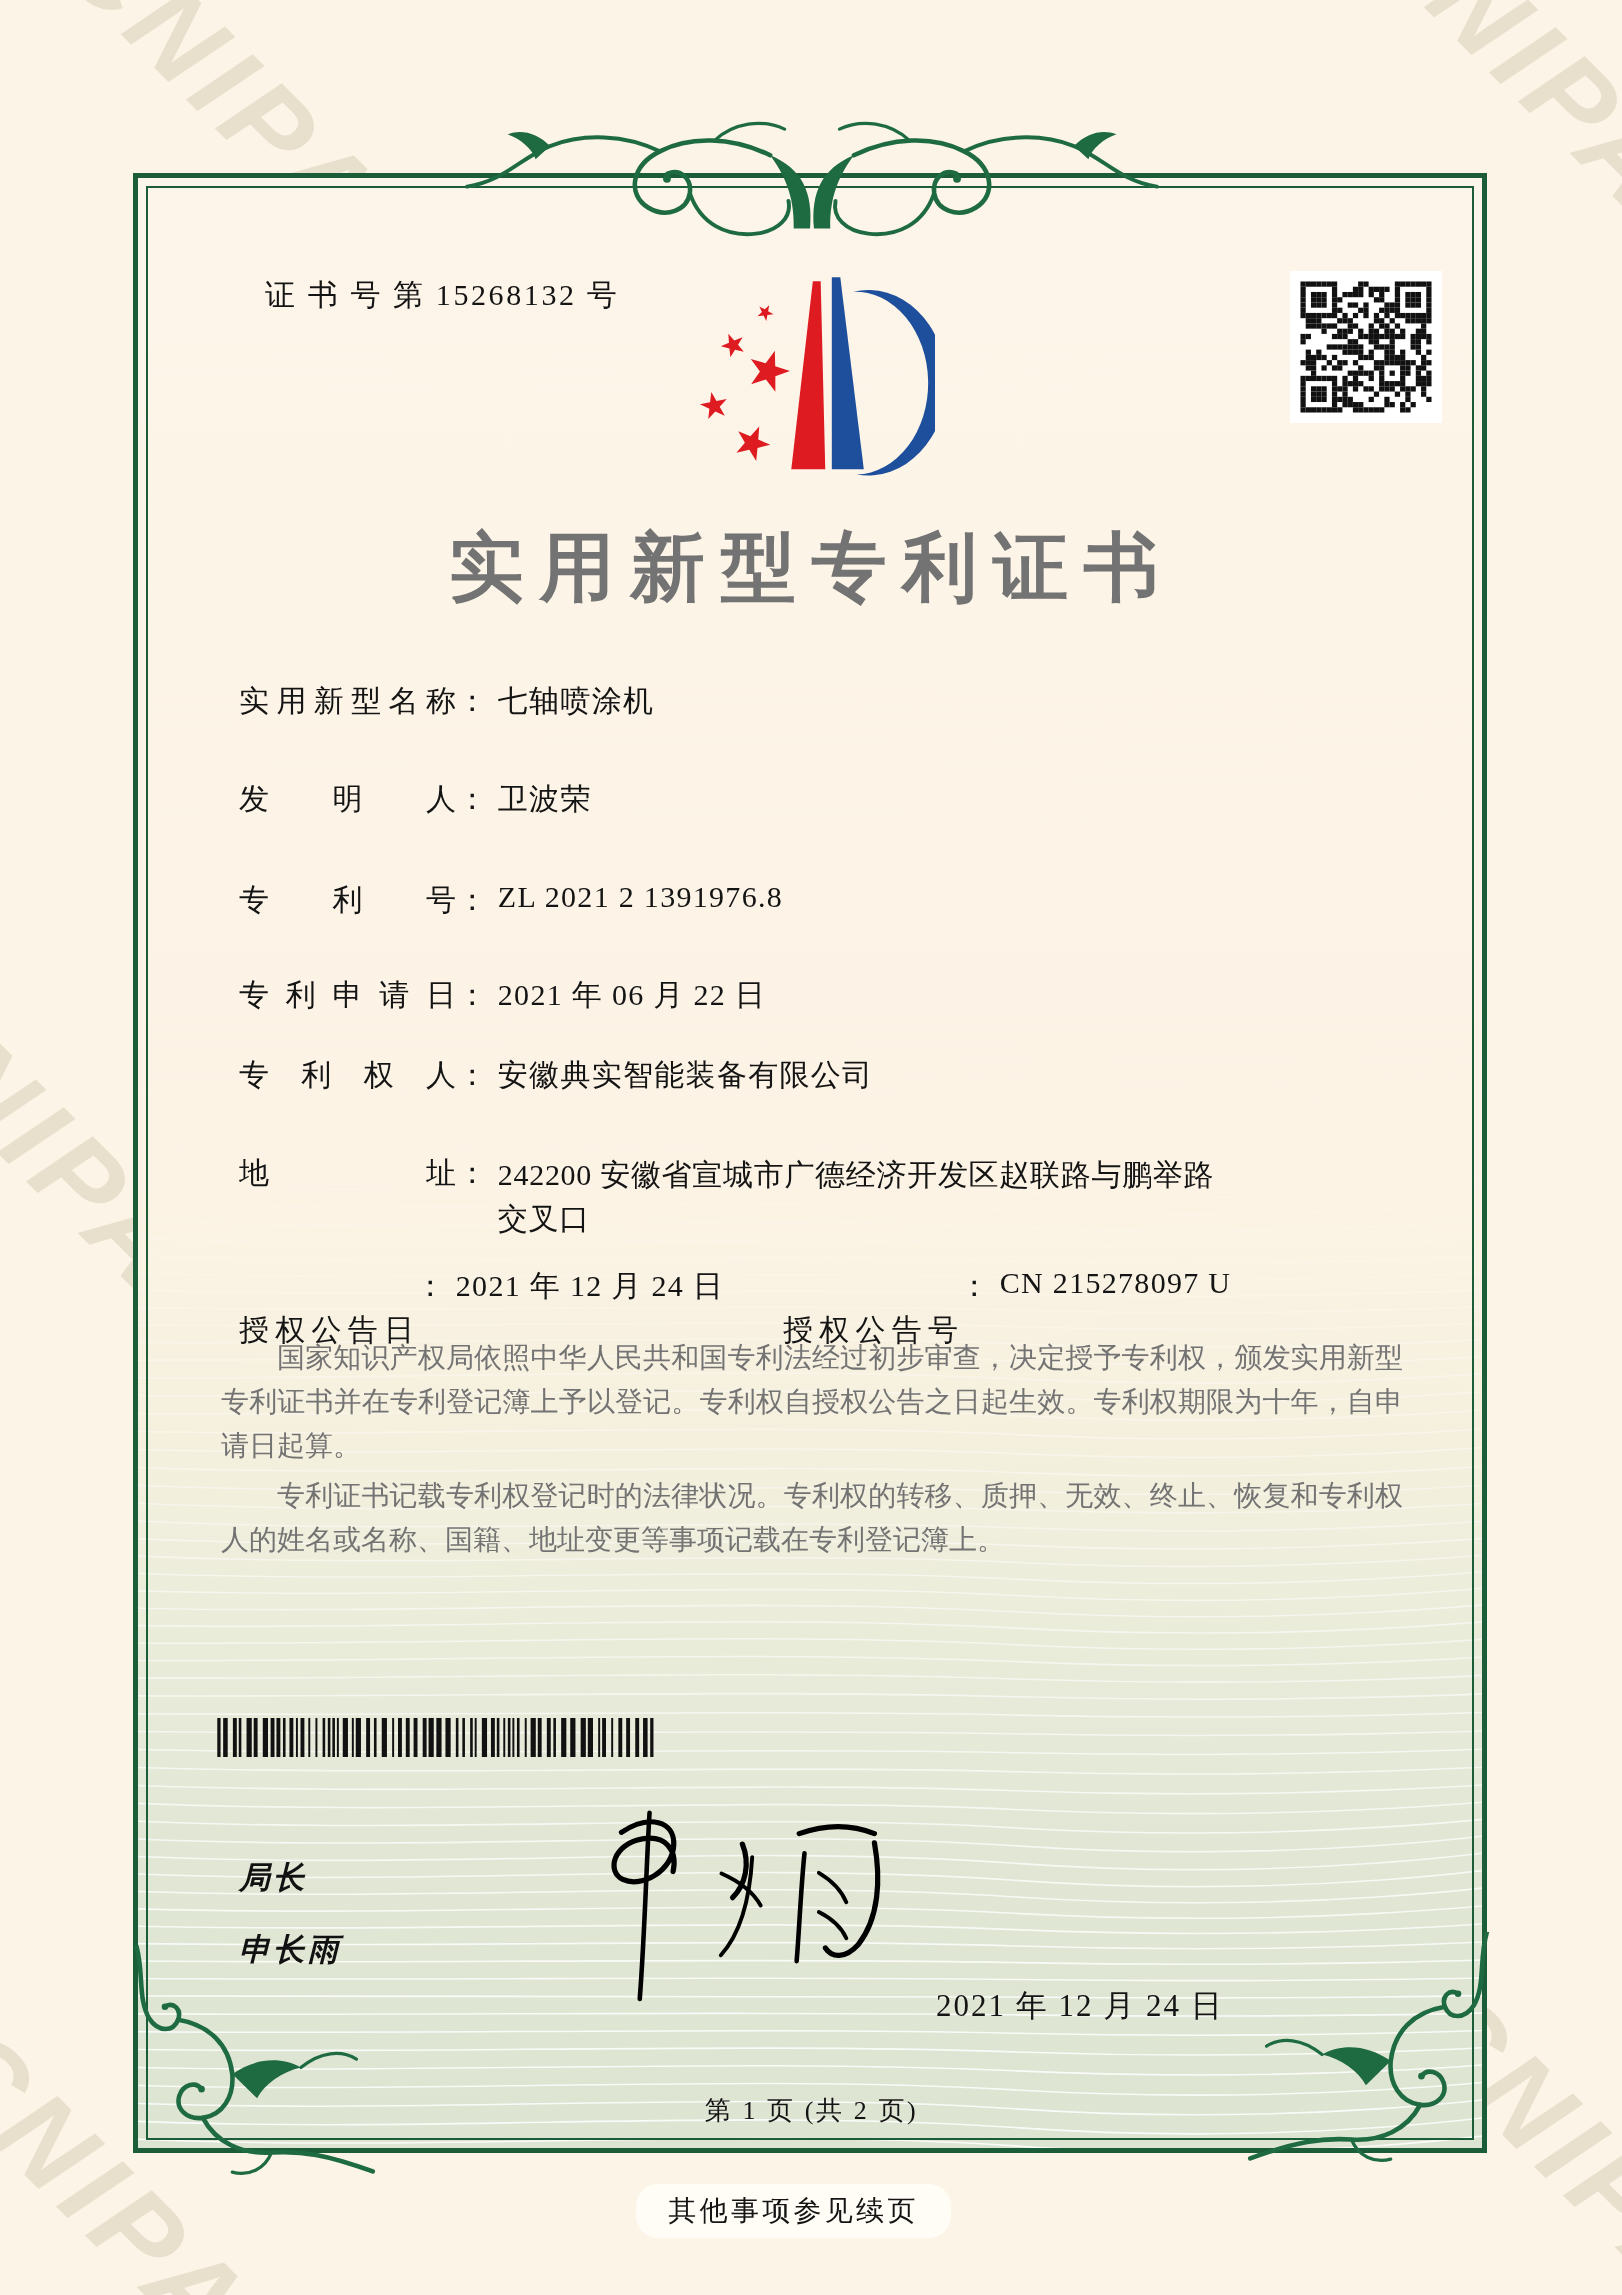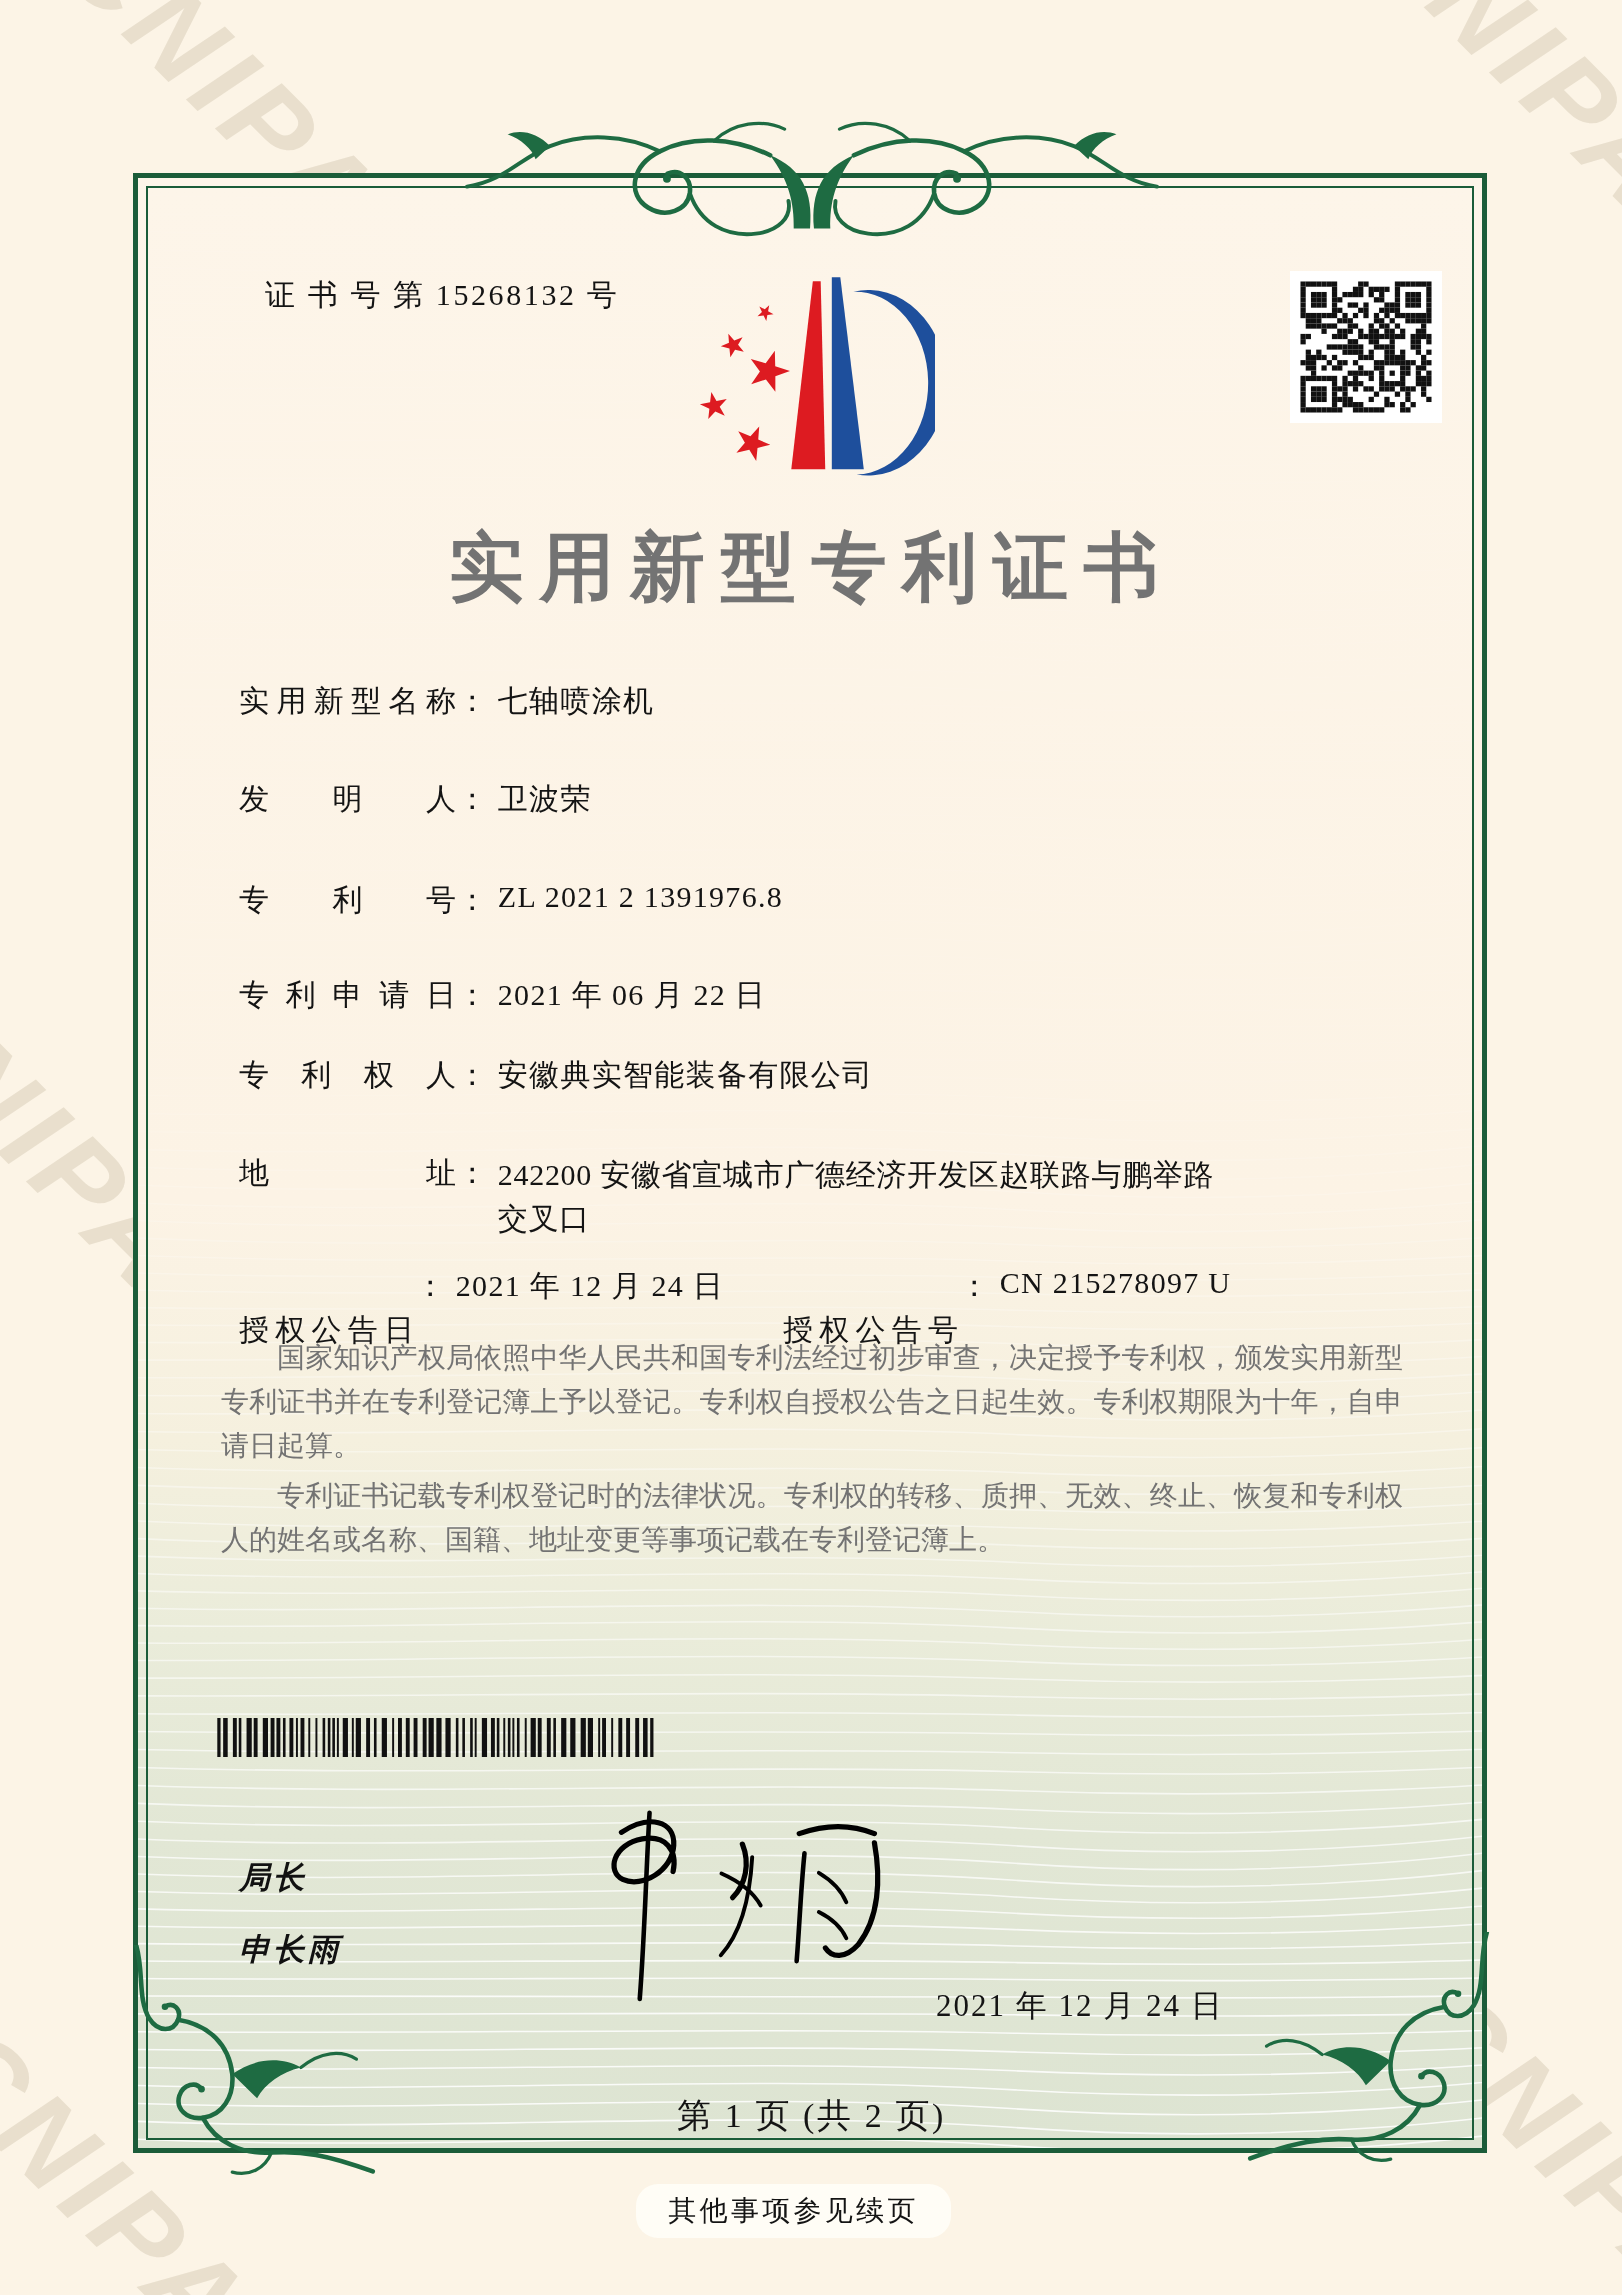--- a/index.html
+++ b/index.html
@@ -65,21 +65,21 @@
   }
   
   .sig-label{
     position:absolute;left:239px;
     font-family:"Liberation Sans","DejaVu Sans",sans-serif;
     font-weight:700;font-size:31px;letter-spacing:3.3px;color:#111;font-style:italic;
   }
   .date-line{position:absolute;left:936px;top:1985px;font-size:31px;letter-spacing:2px;white-space:nowrap}
   .page-info{
     position:absolute;left:50%;top:2093px;transform:translateX(-50%);
-    font-size:34px;letter-spacing:2.6px;white-space:nowrap;
+    font-size:26px;letter-spacing:2.6px;white-space:nowrap;
   }
   .cont-strip{
     position:absolute;left:636px;top:2184px;width:315px;height:54px;
     background:#fffdf6;text-align:center;line-height:54px;
     font-size:28px;letter-spacing:3.3px;border-radius:22px;
   }
 </style>
 </head>
 <body>
 

